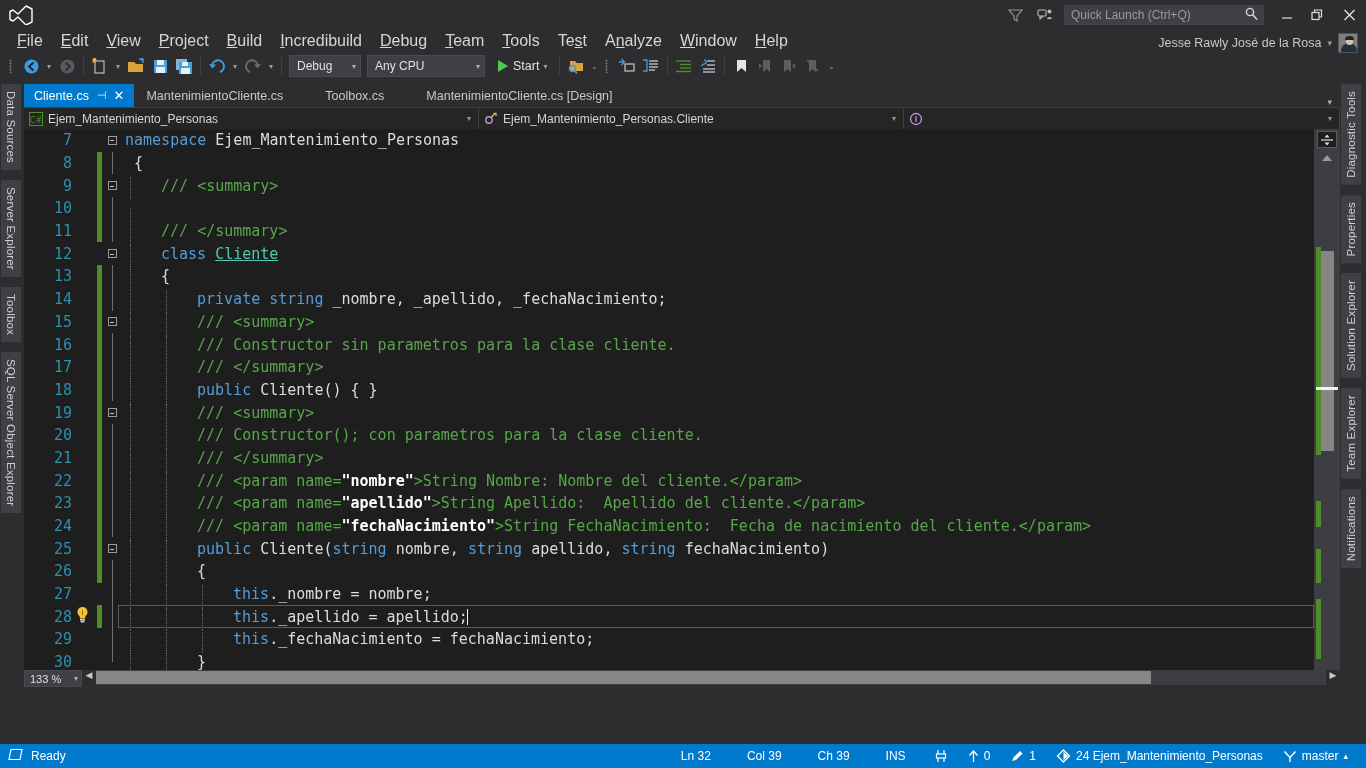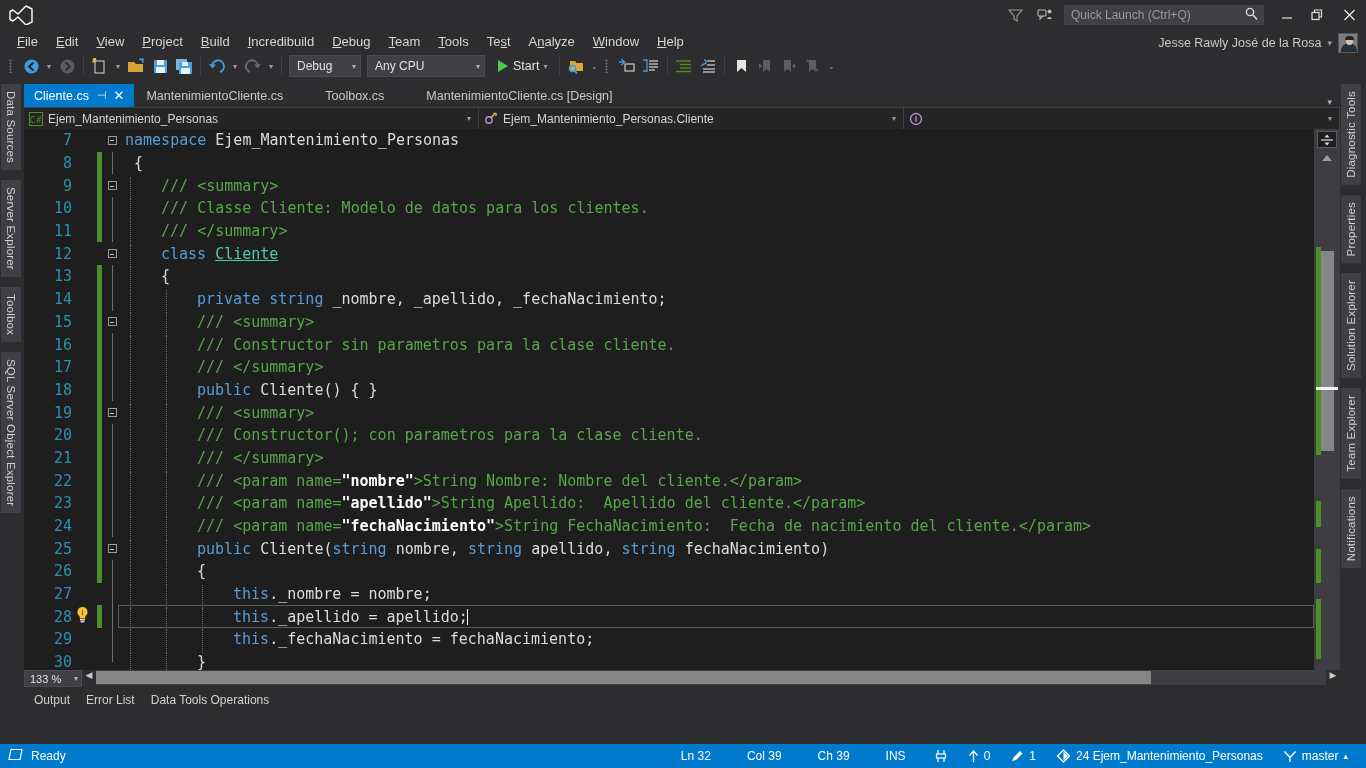--- a/index.html
+++ b/index.html
@@ -50,21 +50,21 @@
     color: #d8d8d8;
   }
   .wbtn.close { width: 34px; }
 
   
   .menubar {
     position: absolute; top: 30px; left: 0; width: 1366px; height: 22px;
     display: flex; align-items: center; padding-left: 8px;
   }
   .menu-item {
-    color: #d6d6d6; font-size: 13px; padding: 2px 9px; white-space: nowrap;
+    color: #d6d6d6; font-size: 16px; padding: 2px 9px; white-space: nowrap;
   }
   .menu-item u { text-decoration: underline; }
   .user-area {
     position: absolute; right: 4px; top: 30px; height: 26px;
     display: flex; align-items: center; margin-left: 43px;
   }
   .user-name { color: #c8c8c8; font-size: 12.5px; }
   .user-caret { color: #9a9a9a; font-size: 9px; margin: 0 6px; }
   .avatar {
     width: 20px; height: 20px; background: #7d7e80; border: 1px solid #55565a;
@@ -576,21 +576,21 @@
         </span>
         <span class="ncar">▾</span>
       </div>
     </div>
 
     <div class="code-area">
       <div class="codelines" id="codelines">
           <div class="ln"><span class="lnum">7</span><span class="bulb"></span><span class="chgbar n"></span><span class="foldzone"><span class="foldbox"></span></span><span class="codetxt"><span style="padding-left: 0px;"><span class="kw">namespace </span><span class="pl">Ejem_Mantenimiento_Personas</span></span></span></div>
           <div class="ln"><span class="lnum">8</span><span class="bulb"></span><span class="chgbar g"></span><span class="foldzone"><span class="foldline"></span></span><span class="codetxt"><span style="padding-left: 9px;"><span class="pl">{</span></span></span></div>
           <div class="ln"><span class="lnum">9</span><span class="bulb"></span><span class="chgbar g"></span><span class="foldzone"><span class="foldbox"></span></span><span class="codetxt"><span class="ind" style="left: 8px;"></span><span style="padding-left: 36px;"><span class="cm">/// </span><span class="xt">&lt;summary&gt;</span></span></span></div>
-          <div class="ln"><span class="lnum">10</span><span class="bulb"></span><span class="chgbar g"></span><span class="foldzone"><span class="foldline"></span></span><span class="codetxt"><span class="ind" style="left: 8px;"></span><span style="padding-left: 36px;"><span class="cm">/// </span><span class="cm">Classe Cliente: Modelo de datos para los clientes.</span></span></span></div>
+          <div class="ln"><span class="lnum">10</span><span class="bulb"></span><span class="chgbar g"></span><span class="foldzone"><span class="foldline"></span></span><span class="codetxt"><span class="ind" style="left: 8px;"></span></span></div>
           <div class="ln"><span class="lnum">11</span><span class="bulb"></span><span class="chgbar g"></span><span class="foldzone"><span class="foldline"></span></span><span class="codetxt"><span class="ind" style="left: 8px;"></span><span style="padding-left: 36px;"><span class="cm">/// </span><span class="xt">&lt;/summary&gt;</span></span></span></div>
           <div class="ln"><span class="lnum">12</span><span class="bulb"></span><span class="chgbar n"></span><span class="foldzone"><span class="foldbox"></span></span><span class="codetxt"><span class="ind" style="left: 8px;"></span><span style="padding-left: 36px;"><span class="kw">class </span><span class="ty">Cliente</span></span></span></div>
           <div class="ln"><span class="lnum">13</span><span class="bulb"></span><span class="chgbar g"></span><span class="foldzone"><span class="foldline"></span></span><span class="codetxt"><span class="ind" style="left: 8px;"></span><span style="padding-left: 36px;"><span class="pl">{</span></span></span></div>
           <div class="ln"><span class="lnum">14</span><span class="bulb"></span><span class="chgbar g"></span><span class="foldzone"><span class="foldline"></span></span><span class="codetxt"><span class="ind" style="left: 8px;"></span><span class="ind" style="left: 44px;"></span><span style="padding-left: 72px;"><span class="kw">private </span><span class="kw">string </span><span class="pl">_nombre, _apellido, _fechaNacimiento;</span></span></span></div>
           <div class="ln"><span class="lnum">15</span><span class="bulb"></span><span class="chgbar g"></span><span class="foldzone"><span class="foldbox"></span></span><span class="codetxt"><span class="ind" style="left: 8px;"></span><span class="ind" style="left: 44px;"></span><span style="padding-left: 72px;"><span class="cm">/// </span><span class="xt">&lt;summary&gt;</span></span></span></div>
           <div class="ln"><span class="lnum">16</span><span class="bulb"></span><span class="chgbar g"></span><span class="foldzone"><span class="foldline"></span></span><span class="codetxt"><span class="ind" style="left: 8px;"></span><span class="ind" style="left: 44px;"></span><span style="padding-left: 72px;"><span class="cm">/// </span><span class="cm">Constructor sin parametros para la clase cliente.</span></span></span></div>
           <div class="ln"><span class="lnum">17</span><span class="bulb"></span><span class="chgbar g"></span><span class="foldzone"><span class="foldline"></span></span><span class="codetxt"><span class="ind" style="left: 8px;"></span><span class="ind" style="left: 44px;"></span><span style="padding-left: 72px;"><span class="cm">/// </span><span class="xt">&lt;/summary&gt;</span></span></span></div>
           <div class="ln"><span class="lnum">18</span><span class="bulb"></span><span class="chgbar g"></span><span class="foldzone"><span class="foldline"></span></span><span class="codetxt"><span class="ind" style="left: 8px;"></span><span class="ind" style="left: 44px;"></span><span style="padding-left: 72px;"><span class="kw">public </span><span class="pl">Cliente() { }</span></span></span></div>
           <div class="ln"><span class="lnum">19</span><span class="bulb"></span><span class="chgbar g"></span><span class="foldzone"><span class="foldbox"></span></span><span class="codetxt"><span class="ind" style="left: 8px;"></span><span class="ind" style="left: 44px;"></span><span style="padding-left: 72px;"><span class="cm">/// </span><span class="xt">&lt;summary&gt;</span></span></span></div>
           <div class="ln"><span class="lnum">20</span><span class="bulb"></span><span class="chgbar g"></span><span class="foldzone"><span class="foldline"></span></span><span class="codetxt"><span class="ind" style="left: 8px;"></span><span class="ind" style="left: 44px;"></span><span style="padding-left: 72px;"><span class="cm">/// </span><span class="cm">Constructor(); con parametros para la clase cliente.</span></span></span></div>
@@ -635,25 +635,20 @@
         <span class="zc">▾</span>
       </div>
       <div class="harrow">◀</div>
       <div class="htrack">
         <div class="hthumb"></div>
       </div>
       <div class="harrow">▶</div>
     </div>
   </div>
 
-  <div class="bottom-tabs" id="bottomtabs">
-      <div class="btab">Output</div>
-      <div class="btab">Error List</div>
-      <div class="btab">Data Tools Operations</div>
-    </div>
 
   <div class="statusbar">
     <div class="sb-left">
       <span>
         <svg width="15" height="13" viewBox="0 0 15 13">
           <path d="M3 1.5 L14 1.5 L12 11.5 L1 11.5 Z" fill="none" stroke="#ffffff" stroke-width="1.2"></path>
         </svg>
       </span>
       <span class="sb-ready">Ready</span>
     </div>

